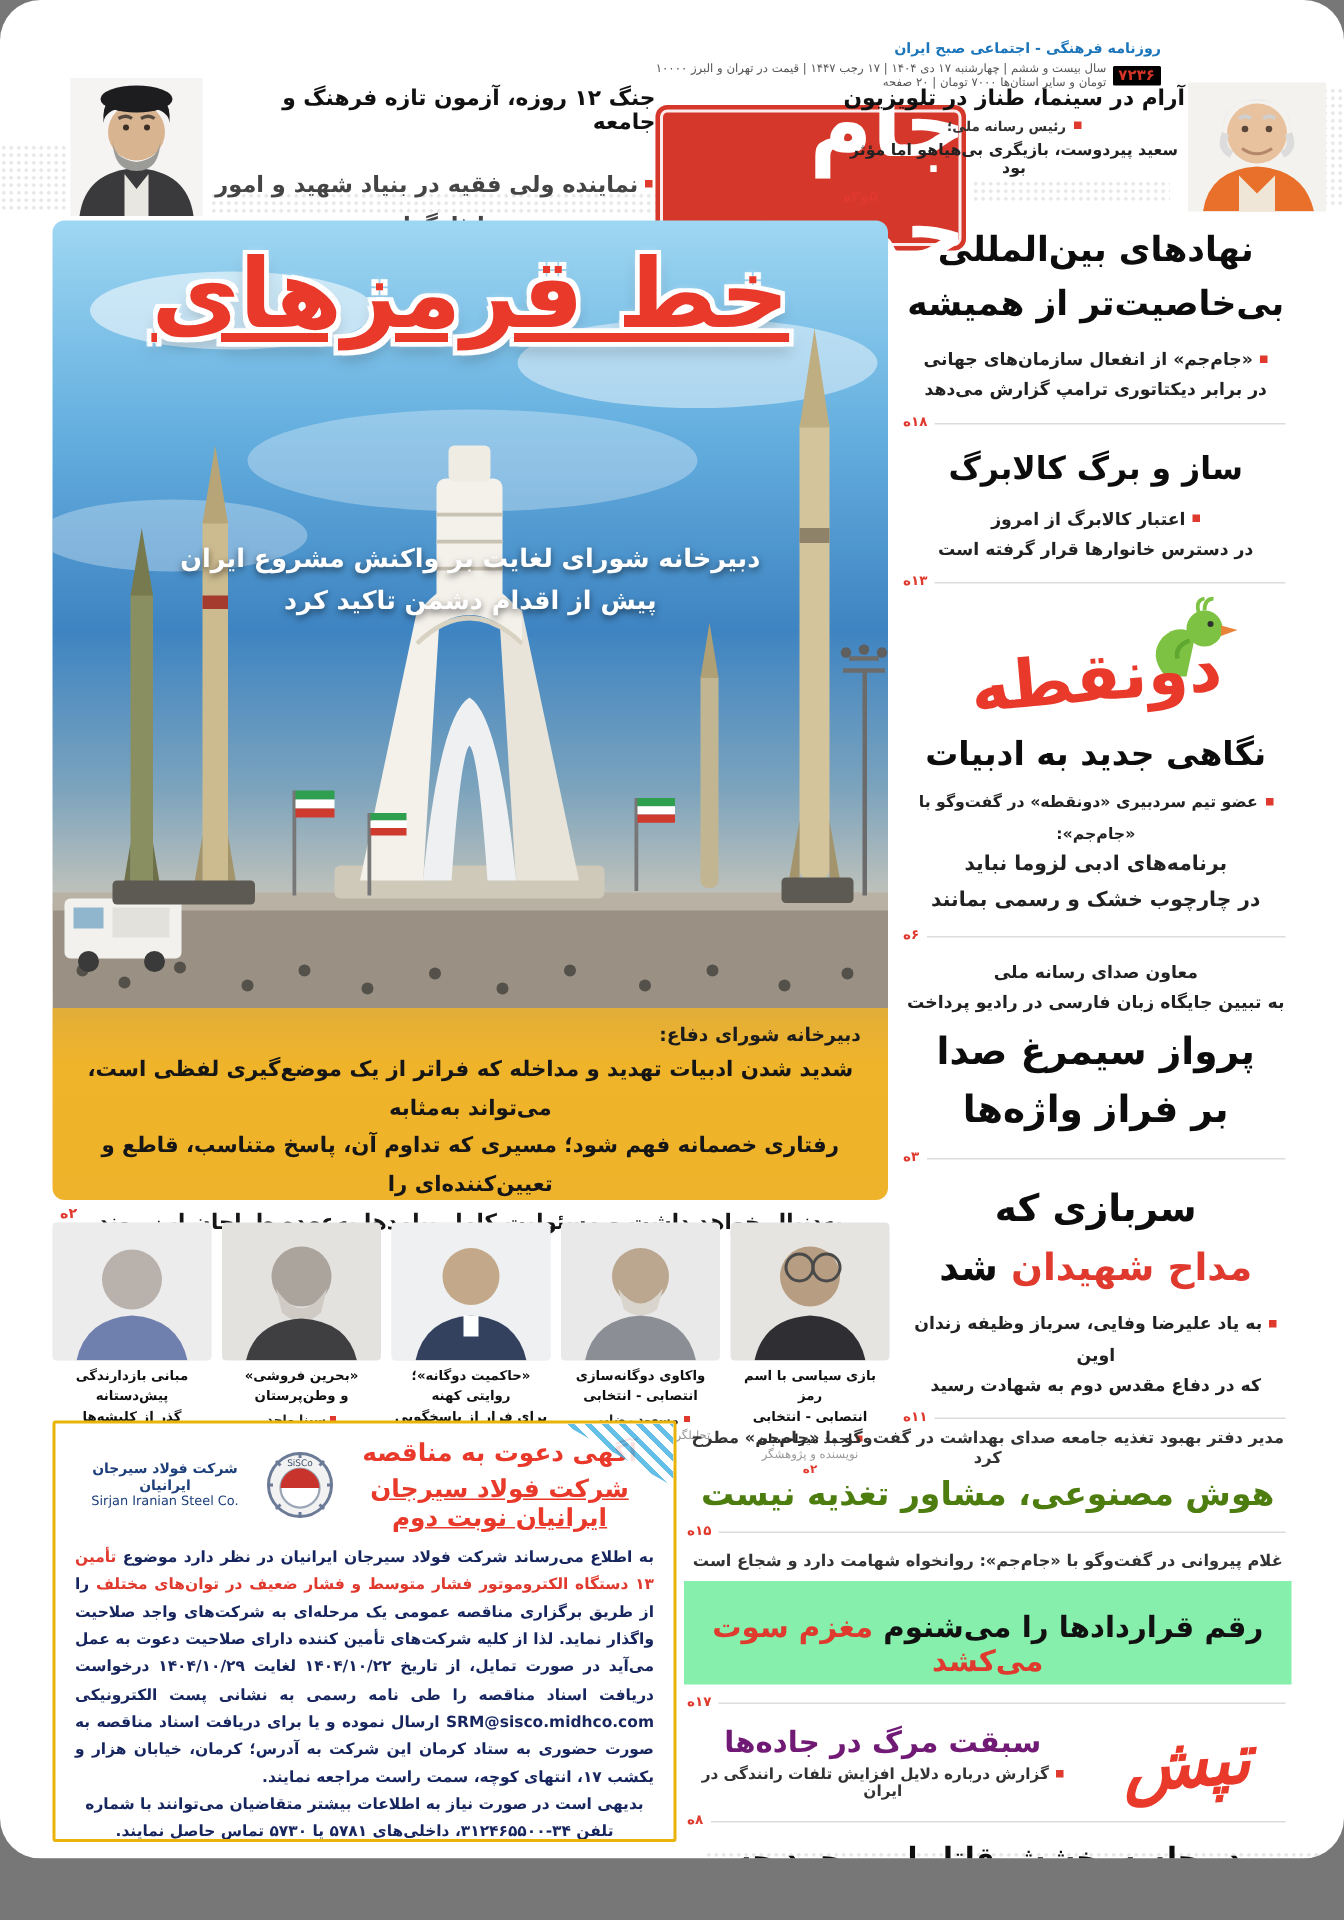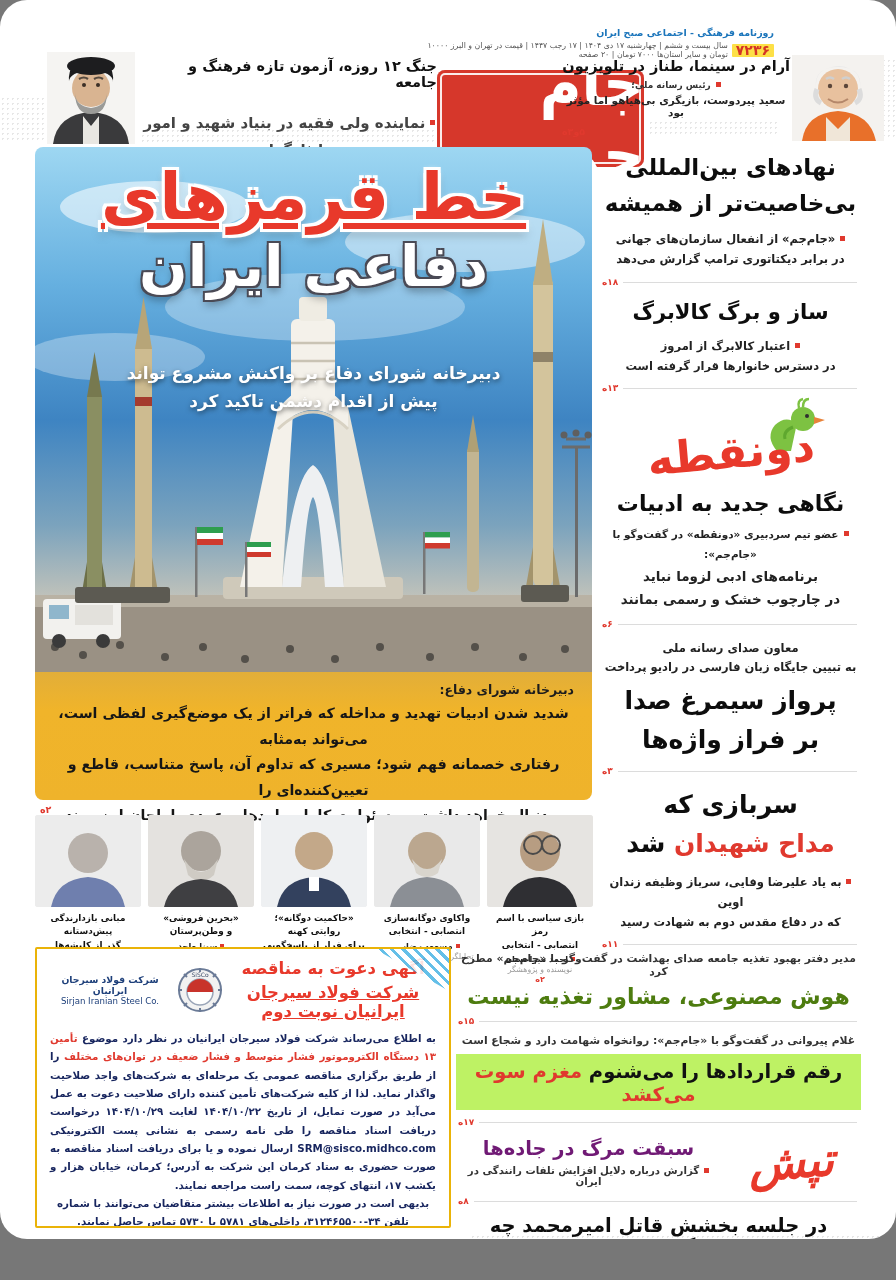--- a/index.html
+++ b/index.html
@@ -10,21 +10,21 @@
   .red { color:#e0392e; }
   .pgmark { color:#e0392e; font-size:9.5px; font-weight:bold; }
   .divider { position:relative; border-top:1px solid #dcdcdc; }
   .divider .pg { position:absolute; left:0; top:-7px; background:#fff; padding:0 5px 0 2px; color:#e0392e; font-size:9px; font-weight:bold; line-height:13px; }
   .bullet { display:inline-block; width:5px; height:5px; background:#e0392e; margin:0 0 2px 5px; vertical-align:middle; }
 
   
   .mast-info { top:27px; right:122px; width:352px; text-align:right; }
   .tagline { color:#1b75bb; font-size:9.5px; font-weight:bold; letter-spacing:-0.2px; }
   .dateline { margin-top:3px; font-size:7.8px; color:#555; display:flex; flex-direction:row; align-items:center; gap:4px; }
-  .issuebox { background:#fde047; color:#d43425; font-weight:bold; font-size:14px; padding:0 4px; line-height:13px; border-radius:1px; }
+  .issuebox { background:#000000; color:#d43425; font-weight:bold; font-size:10px; padding:0 4px; line-height:13px; border-radius:1px; }
   .logo { top:70px; left:437px; width:207px; height:97px; background:#d6372b; border-radius:8px; box-shadow: inset 0 0 0 3px #d6372b, inset 0 0 0 5px rgba(255,255,255,.9); display:flex; align-items:center; justify-content:center; }
   .logo span { color:#fff; font-size:57px; font-weight:bold; transform:scaleY(1.08); letter-spacing:-2px; }
 
   .hd-photo { overflow:hidden; background:#f3f3f3; }
   .tr-story { top:58px; left:562px; width:228px; text-align:center; }
   .tr-story .t { font-size:14.5px; font-weight:bold; color:#111; text-align:right; }
   .tr-story .k { margin-top:6px; font-size:9px; font-weight:bold; color:#333; }
   .tr-story .s { margin-top:4px; font-size:10.5px; font-weight:bold; color:#222; }
   .tr-story .pgmark { display:block; text-align:left; margin-top:8px; }
 
@@ -85,21 +85,21 @@
   .ad-body { padding:6px 13px 0; font-size:10.3px; font-weight:bold; color:#17255e; text-align:justify; line-height:1.78; }
   .ad-body .rd { color:#e0392e; }
   .ad-body .em { direction:ltr; unicode-bidi:embed; }
   .ad-center { text-align:center; }
 
   
   .brcol { top:952px; left:456px; width:405px; }
   .brcol .kick { font-size:10.8px; font-weight:bold; color:#333; text-align:center; }
   .brcol .t-big { font-size:22px; font-weight:800; color:#4d7c0f; text-align:center; margin-top:6px; }
   .brcol .divider { margin:12px 4px 12px 0; }
-  .hl-yellow { display:inline-block; background:#bef264; padding:6px 10px 4px; font-size:19.5px; font-weight:800; color:#111; }
+  .hl-yellow { display:inline-block; background:#86efac; padding:19px 10px 4px; font-size:19.5px; font-weight:800; color:#111; }
   .hl-yellow .rd { color:#e0392e; }
   .tapesh-row { display:flex; direction:rtl; align-items:center; margin-top:2px; }
   .tapesh-logo { width:140px; text-align:center; color:#e8392b; font-size:46px; font-weight:800; font-style:italic; transform:rotate(-4deg); }
   .tapesh-main { flex:1; text-align:center; }
   .tapesh-main .t { font-size:19.5px; font-weight:800; color:#701a75; }
   .tapesh-main .s { margin-top:5px; font-size:10.2px; font-weight:bold; color:#333; }
   .forgive { font-size:19.5px; font-weight:800; color:#0d0d0d; text-align:center; margin-top:4px; }
   .pg19 { margin-top:10px; }
 </style>
 </head>
@@ -255,24 +255,23 @@
       <g>
         <rect x="540" y="300" width="3" height="150" fill="#6b6b6b"></rect>
         <path d="M527 300 h28 M531 292 h20" stroke="#6b6b6b" stroke-width="3"></path>
         <circle cx="529" cy="288" r="3.5" fill="#5f5f5f"></circle>
           <circle cx="541" cy="286" r="3.5" fill="#5f5f5f"></circle>
           <circle cx="553" cy="288" r="3.5" fill="#5f5f5f"></circle>
       </g>
     </svg>
     <div class="headline">
       <div class="hl1">خط قرمزهای</div>
-      <div class="hl2">دفاعی ایران</div>
     </div>
     <div class="subhead">
-      <span>دبیرخانه شورای دفاع بر واکنش مشروع تواند</span><br>
+      <span>دبیرخانه شورای لغایت بر واکنش مشروع ایران</span><br>
       <span>پیش از اقدام دشمن تاکید کرد</span>
     </div>
   </div>
 
   <div class="abs quotebox">
     <div class="k">دبیرخانه شورای دفاع:</div>
     <div class="q">
       <span>شدید شدن ادبیات تهدید و مداخله که فراتر از یک موضع‌گیری لفظی است، می‌تواند به‌مثابه</span><br>
       <span>رفتاری خصمانه فهم شود؛ مسیری که تداوم آن، پاسخ متناسب، قاطع و تعیین‌کننده‌ای را</span><br>
       <span>به‌دنبال خواهد داشت و مسئولیت کامل پیامدها به‌عهده طراحان این روند است</span>

